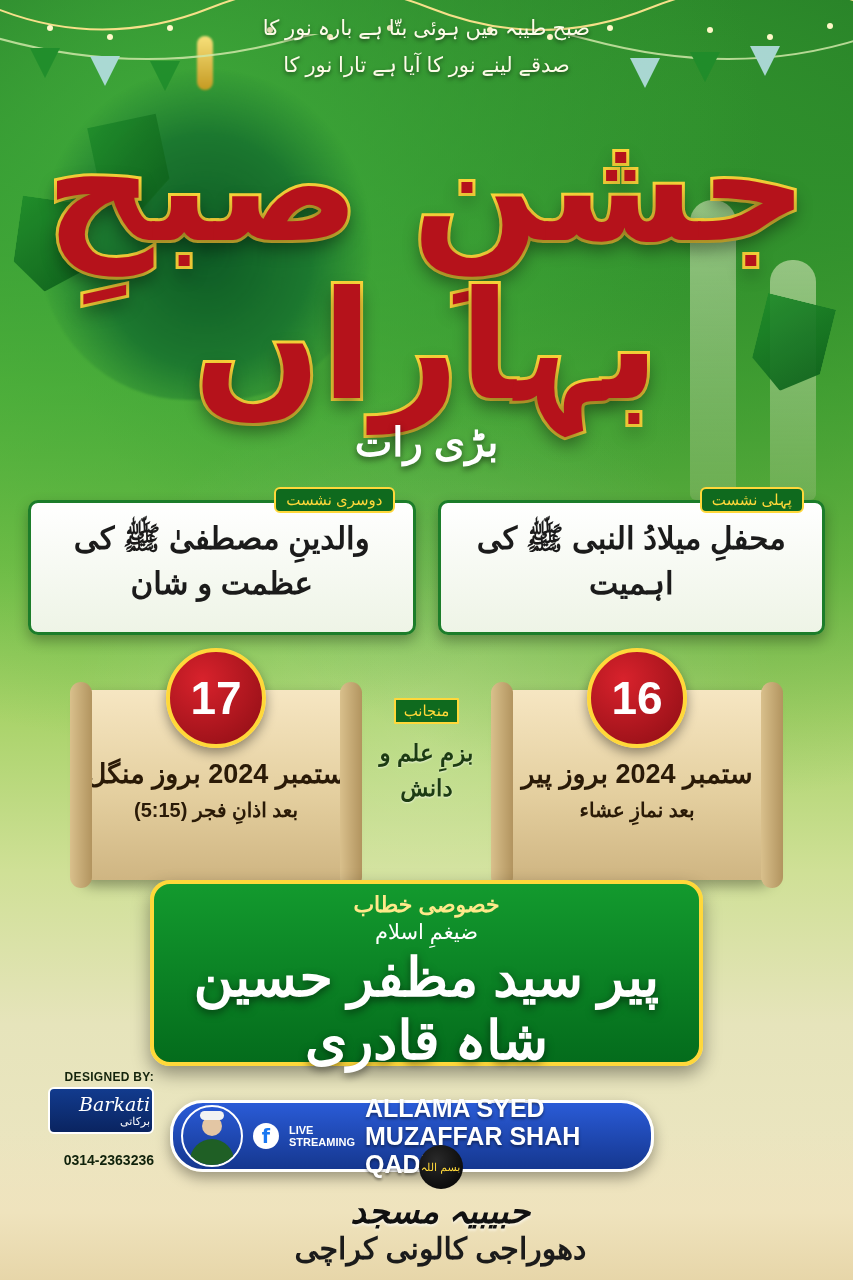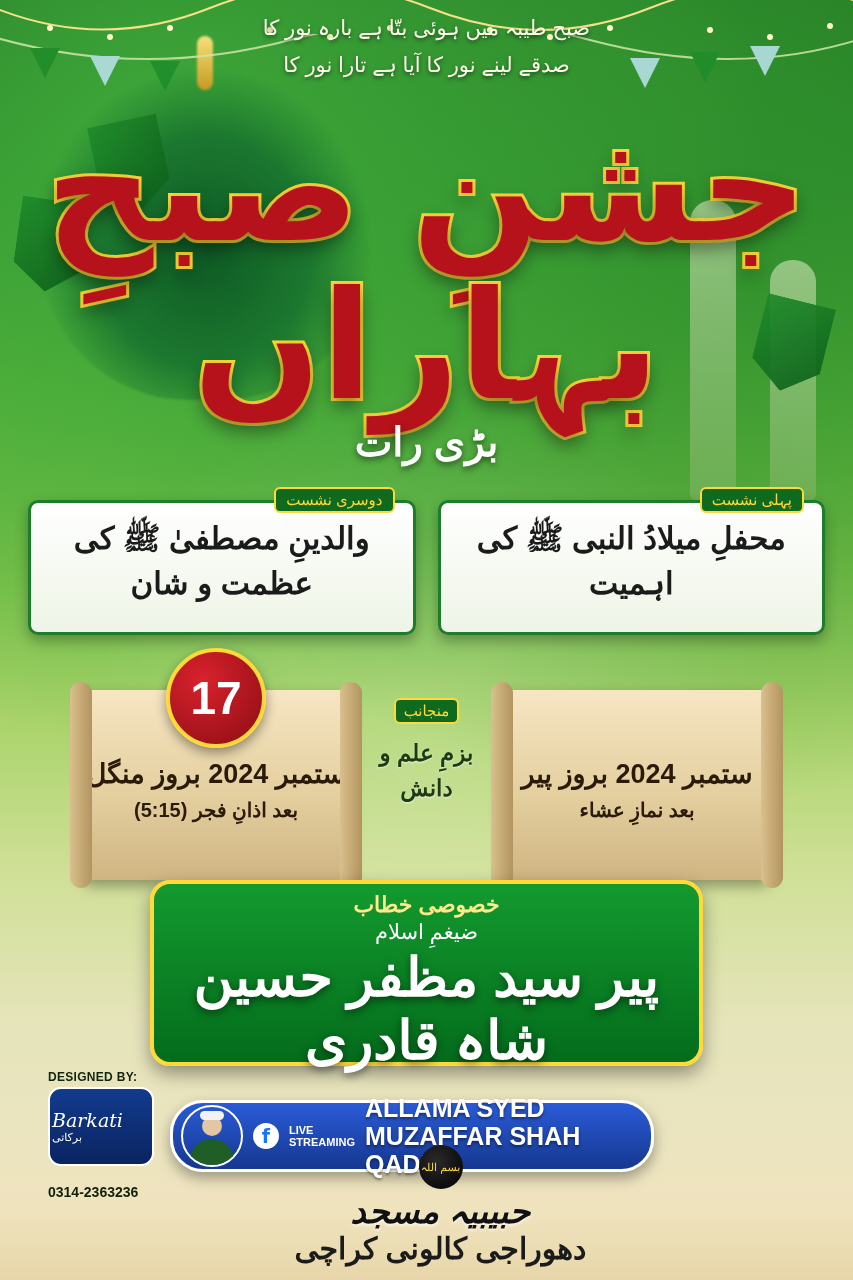--- a/index.html
+++ b/index.html
@@ -131,21 +131,21 @@
     box-shadow:0 5px 12px rgba(0,0,0,.4);
   }
   .scroll .dayline{margin-top:66px;font-size:27px;font-weight:bold;line-height:1.35;}
   .scroll .timeline{margin-top:6px;font-size:20px;font-weight:bold;}
   .center-tag{
     position:absolute;left:50%;top:48px;transform:translateX(-50%);
     width:150px;text-align:center;direction:rtl;color:#fff;
   }
   .center-tag .pill{
     background:#0f6a1e;border:2px solid #ffd83a;color:#ffd83a;
-    font-size:15px;border-radius:6px;padding:2px 8px;display:inline-block;
+    font-size:15px;border-radius:1px;padding:2px 8px;display:inline-block;
   }
   .center-tag .txt{
     margin-top:12px;color:#1c3b12;font-size:23px;font-weight:bold;line-height:1.5;
     text-shadow:0 1px 2px rgba(255,255,255,.6);
   }
 
   
   .speaker{
     position:absolute;top:880px;left:150px;right:150px;height:170px;
     background:linear-gradient(180deg,#139a2e,#046c1c);
@@ -155,27 +155,27 @@
   }
   .speaker .khitab{font-size:22px;color:#ffe98a;font-weight:bold;}
   .speaker .title{font-size:21px;color:#ffffff;margin-top:2px;}
   .speaker .name{
     font-size:54px;font-weight:bold;color:#ffffff;margin-top:2px;
     text-shadow:0 3px 8px rgba(0,0,0,.5);
   }
 
   
   .designer{
-    position:absolute;left:48px;top:1070px;width:106px;text-align:left;
+    position:absolute;left:48px;top:1070px;width:106px;text-align:right;
     color:#14240c;
   }
   .designer .lbl{font-size:12px;font-weight:bold;letter-spacing:.3px;}
   .designer .card{
     background:linear-gradient(180deg,#123b8e,#0a2460);
-    border:2px solid #ffffff;border-radius:13px;margin-top:3px;padding:20px 2px;
+    border:2px solid #ffffff;border-radius:6px;margin-top:3px;padding:4px 2px;
     color:#fff;
   }
   .designer .brand{font-family:"DejaVu Serif", serif;font-size:19px;font-style:italic;}
   .designer .ar{font-size:11px;}
   .designer .phone{font-size:14px;font-weight:bold;margin-top:18px;color:#10220b;}
 
   
   .livebar{
     position:absolute;left:170px;top:1100px;width:470px;height:66px;
     background:linear-gradient(180deg,#2a5bd7,#15378f);
@@ -284,20 +284,21 @@
       <div class="line">محفلِ میلادُ النبی ﷺ کی اہمیت</div>
     </div>
     <div class="session">
       <span class="tag">دوسری نشست</span>
       <div class="line">والدینِ مصطفیٰ ﷺ کی عظمت و شان</div>
     </div>
   </div>
 
   <div class="dates">
     <div class="scroll right">
+      <div class="badge">16</div>
       <div class="dayline">ستمبر 2024 بروز پیر</div>
       <div class="timeline">بعد نمازِ عشاء</div>
     </div>
 
     <div class="center-tag">
       <span class="pill">منجانب</span>
       <div class="txt">بزمِ علم و دانش</div>
     </div>
 
     <div class="scroll left">

